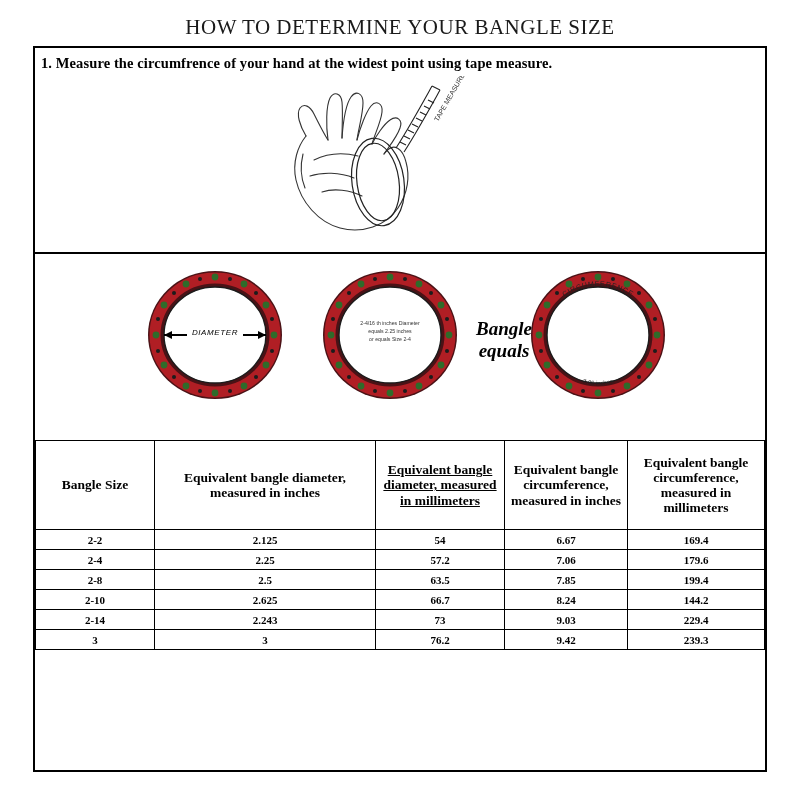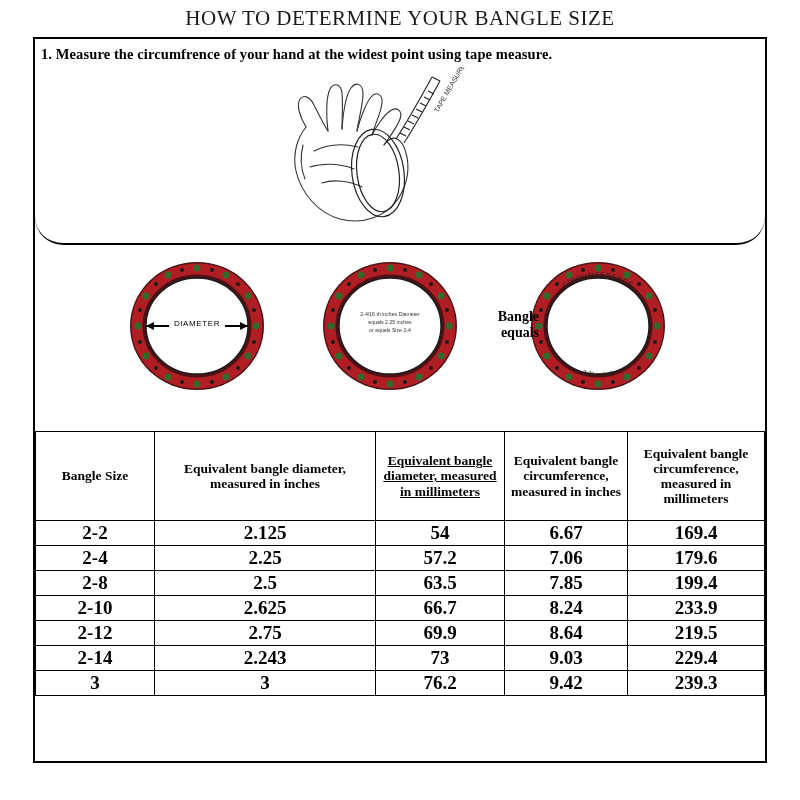--- a/index.html
+++ b/index.html
@@ -19,37 +19,36 @@
     width: 800px;
     height: 800px;
     box-sizing: border-box;
   }
   .title {
     text-align: center;
     font-family: "Liberation Serif", serif;
     font-size: 21px;
     letter-spacing: 0.5px;
     font-weight: 400;
-    padding-top: 6px;
+    padding-top: 15px;
     padding-bottom: 6px;
     color: #1a1a1a;
   }
   .outer-box {
     margin: 0 33px 0 33px;
     border: 2px solid #000;
     height: 726px;
     box-sizing: border-box;
     background: #fff;
   }
   .step1 {
     border-bottom: 2px solid #000;
     height: 206px;
     box-sizing: border-box;
     position: relative;
-    border-radius: 28px;
   }
   .step-text {
     font-size: 14.5px;
     font-weight: bold;
     padding: 7px 0 0 6px;
     letter-spacing: 0.1px;
   }
   .hand-wrap {
     position: absolute;
     top: 28px;
@@ -65,32 +64,33 @@
   }
   .bangles-row {
     position: relative;
     height: 170px;
     margin-top: 6px;
   }
   .bangle {
     position: absolute;
     top: 0;
   }
-  .b1 { left: 87px; }
+  .b1 { left: 105px; font-style: italic; }
   .b2 { left: 280px; }
   .b3 { left: 488px; }
   .equals-label {
     position: absolute;
     left: 434px;
     top: 58px;
-    font-size: 14px;
+    font-size: 19px;
     font-weight: bold;
     line-height: 1.15;
-    text-align: right;
+    text-align: center;
     width: 70px;
+    font-style: italic;
   }
   table.sizes {
     border-collapse: collapse;
     width: 694px;
     margin: 10px auto 0 auto;
     table-layout: fixed;
   }
   table.sizes th, table.sizes td {
     border: 1px solid #000;
     text-align: center;
@@ -98,21 +98,21 @@
   }
   table.sizes th {
     font-size: 13.5px;
     font-weight: bold;
     line-height: 1.12;
     padding: 6px 3px;
     height: 76px;
     vertical-align: middle;
   }
   table.sizes td {
-    font-size: 19px;
+    font-size: 11px;
     font-weight: bold;
     padding: 1px 14px;
     height: 17px;
   }
   .col-a { width: 112px; }
   .col-b { width: 214px; }
   .col-c { width: 122px; text-decoration: underline; }
   .col-d { width: 116px; }
   .col-e { width: 130px; }
   .tail {
@@ -352,28 +352,21 @@
             <td>2.5</td>
             <td>63.5</td>
             <td>7.85</td>
             <td>199.4</td>
           </tr>
           <tr>
             <td>2-10</td>
             <td>2.625</td>
             <td>66.7</td>
             <td>8.24</td>
-            <td>233.9</td>
-          </tr>
-          <tr>
-            <td>2-12</td>
-            <td>2.75</td>
-            <td>69.9</td>
-            <td>8.64</td>
-            <td>219.5</td>
+            <td>144.2</td>
           </tr>
           <tr>
             <td>2-14</td>
             <td>2.243</td>
             <td>73</td>
             <td>9.03</td>
             <td>229.4</td>
           </tr>
           <tr>
             <td>3</td>

